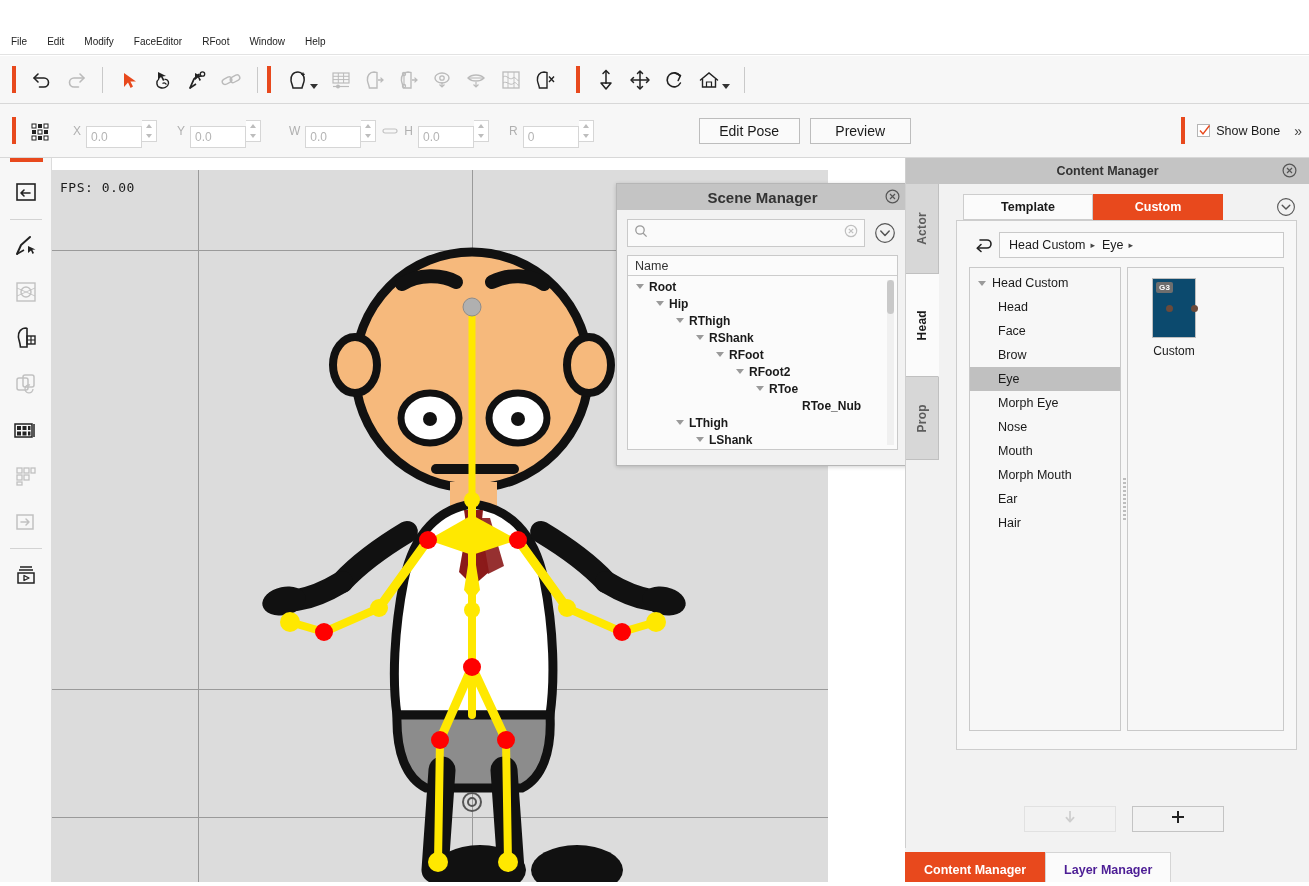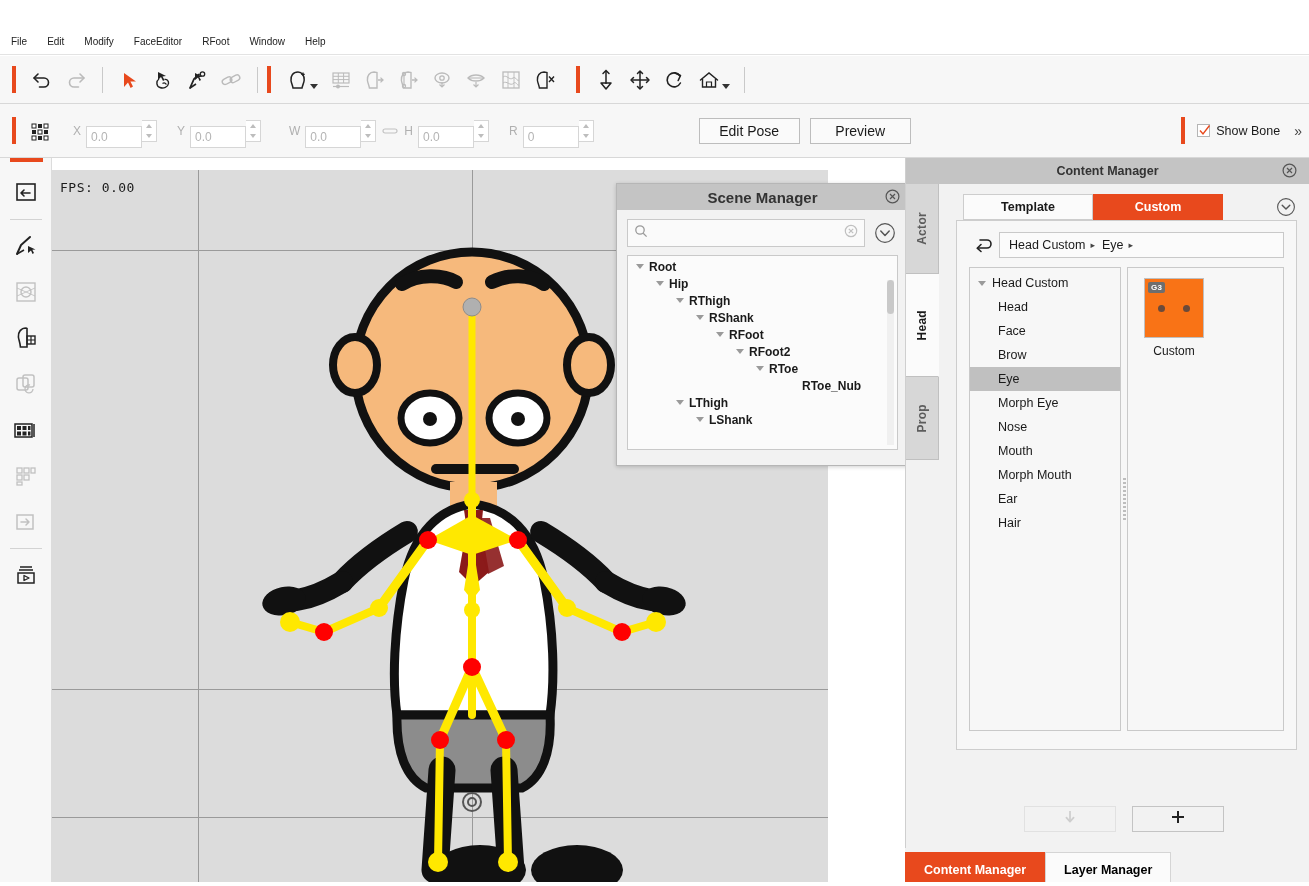--- a/index.html
+++ b/index.html
@@ -248,21 +248,21 @@
   .cm-splitter {
     width: 6px; display: flex; align-items: center; justify-content: center;
   }
   .grip { width: 3px; height: 42px;
     background: repeating-linear-gradient(to bottom,#bdbdbd 0 2px,transparent 2px 4px); }
   .cm-grid {
     flex: 1; border: 1px solid #c9c9c9; background: #f7f7f7; padding: 10px;
   }
   .cm-item { width: 72px; }
   .cm-thumb {
-    width: 60px; height: 60px; border: 1px solid #bfbfbf; background: #f97316; margin: 0 auto;
+    width: 44px; height: 60px; border: 1px solid #bfbfbf; background: #0c4a6e; margin: 0 auto;
     position: relative;
   }
   .g3-badge {
     position: absolute; left: 3px; top: 3px; background: #6e6e6e; color: #fff;
     font-size: 8px; font-weight: bold; padding: 1px 3px; border-radius: 2px; letter-spacing: 0.2px;
   }
   .eye-dot { position: absolute; width: 7px; height: 7px; border-radius: 50%; background: #6b4a3a; }
   .cm-caption { text-align: center; font-size: 12px; color: #1a1a1a; margin-top: 6px; }
 
   .dock-foot {
@@ -276,21 +276,21 @@
   }
   .foot-btn.disabled { opacity: 0.35; }
 
   
   .bottom-tabs {
     position: absolute; left: 905px; bottom: 0; width: 404px; height: 38px;
     background: #f2f2f2; display: flex; align-items: flex-end;
   }
   .btab {
     height: 34px; padding: 0 18px; display: flex; align-items: center;
-    font-size: 12.5px; font-weight: bold; color: #000000; background: #fbfbfb;
+    font-size: 12.5px; font-weight: bold; color: #4c1d95; background: #fbfbfb;
     border: 1px solid #d5d5d5; border-bottom: none;
   }
   .btab.active { background: #e8491d; color: #fff; border-color: #e8491d; }
   .bottom-strip { position: absolute; left: 0; bottom: 0; width: 1309px; height: 4px; background: #ffffff; }
 </style>
 </head>
 <body>
 
 <div id="app">
 
@@ -782,20 +782,21 @@
         </div>
         <div class="sm-dd">
           <svg width="22" height="22" viewBox="0 0 22 22">
             <circle cx="11" cy="11" r="9.3" fill="none" stroke="#555" stroke-width="1.2"></circle>
             <path d="M6.8 9 L11 13.4 L15.2 9" fill="none" stroke="#555" stroke-width="1.5" stroke-linecap="round" stroke-linejoin="round"></path>
           </svg>
         </div>
       </div>
 
       <div class="sm-tree">
+        <div class="sm-tree-head">Name</div>
         <div class="sm-rows">
           <div class="tree-row" style="padding-left:8px">
             <span class="tw"></span>
             <span>Root</span>
           </div>
           <div class="tree-row" style="padding-left:28px">
             <span class="tw"></span>
             <span>Hip</span>
           </div>
           <div class="tree-row" style="padding-left:48px">

